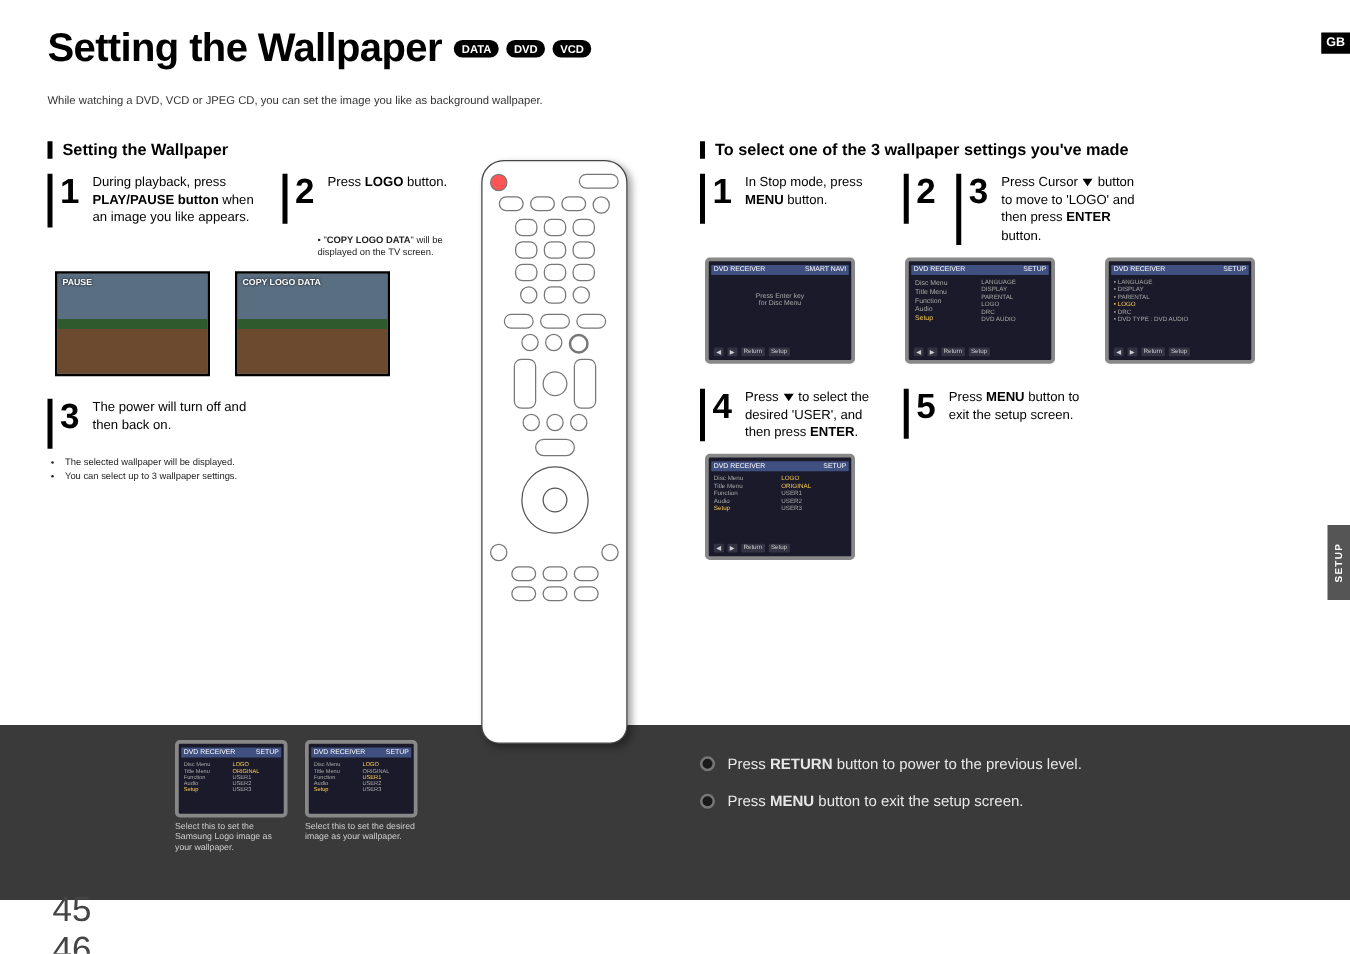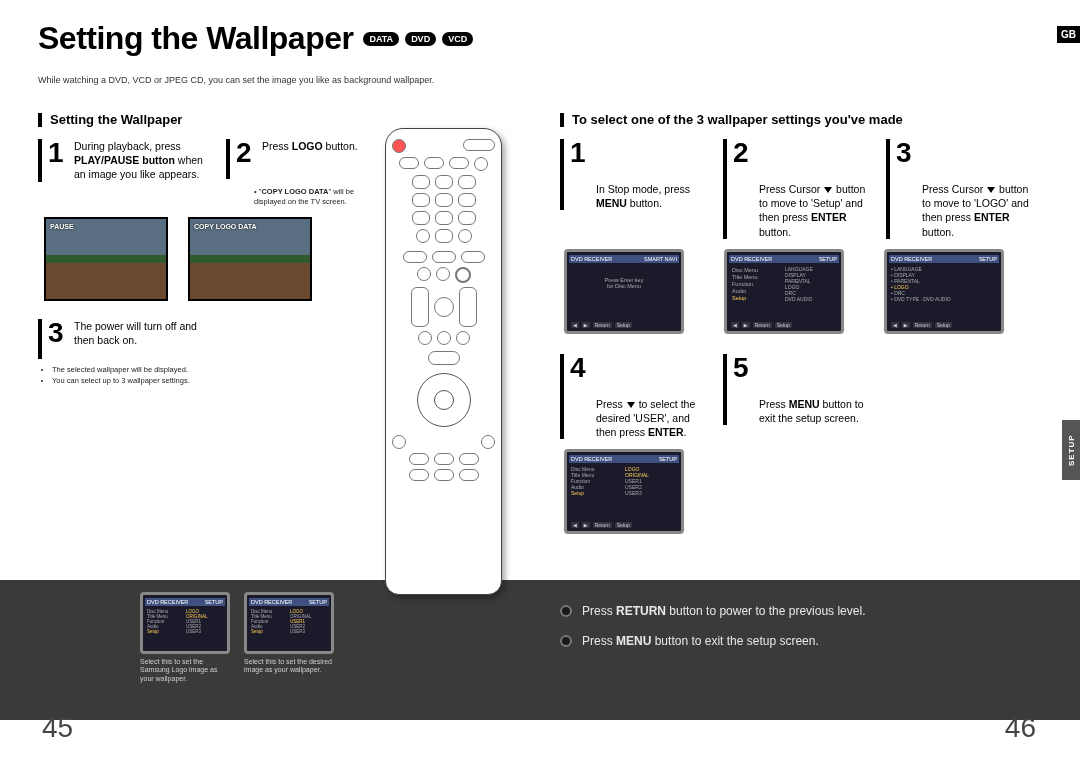--- a/index.html
+++ b/index.html
@@ -240,29 +240,30 @@
   }
   .tip-bullet {
     width: 8px; height: 8px;
     border-radius: 50%;
     background: #1a1a1a;
     border: 2px solid #777;
     flex: 0 0 auto;
   }
   .pagenums {
     position: absolute;
-    left: 0; right: 16px;
+    left: 0; right: 0;
     top: 712px;
     height: 50px;
     display: flex;
     justify-content: space-between;
     align-items: flex-start;
     padding: 0 28px 0 42px;
     font-size: 28px;
     color: #444;
+    flex-direction: column;
   }
   .side-tab {
     position: absolute;
     right: 0;
     top: 420px;
     width: 18px;
     height: 60px;
     background: #555;
     color: #fff;
     font-size: 8px;
@@ -282,21 +283,21 @@
     border-top: 6px solid #000;
     vertical-align: middle;
     margin: 0 1px;
   }
   .shots-row {
     display: flex;
     gap: 40px;
     margin-top: 8px;
     margin-left: 4px;
   }
-  .step-grid-a .step .txt { max-width: 115px; margin-top: 43px; }
+  .step-grid-a .step .txt { max-width: 115px; }
 </style>
 </head>
 <body>
 
 <div class="page">
 
   <div class="lang-box">GB</div>
   <div class="side-tab">SETUP</div>
 
   <div class="content-top">
@@ -442,23 +443,20 @@
         <div class="step">
           <div class="accent"></div>
             <div class="num">1</div>
           <div class="txt">
             <span>In Stop mode, press </span><span class="bold">MENU</span><span> button.</span>
           </div>
         </div>
         <div class="step">
           <div class="accent"></div>
             <div class="num">2</div>
-          <div class="txt">
-            <span>Press Cursor </span><span class="cursor-down"></span><span> button to move to 'Setup' and then press </span><span class="bold">ENTER</span><span> button.</span>
-          </div>
         </div>
         <div class="step">
           <div class="accent"></div>
             <div class="num">3</div>
           <div class="txt">
             <span>Press Cursor </span><span class="cursor-down"></span><span> button to move to 'LOGO' and then press </span><span class="bold">ENTER</span><span> button.</span>
           </div>
         </div>
       </div>
 

